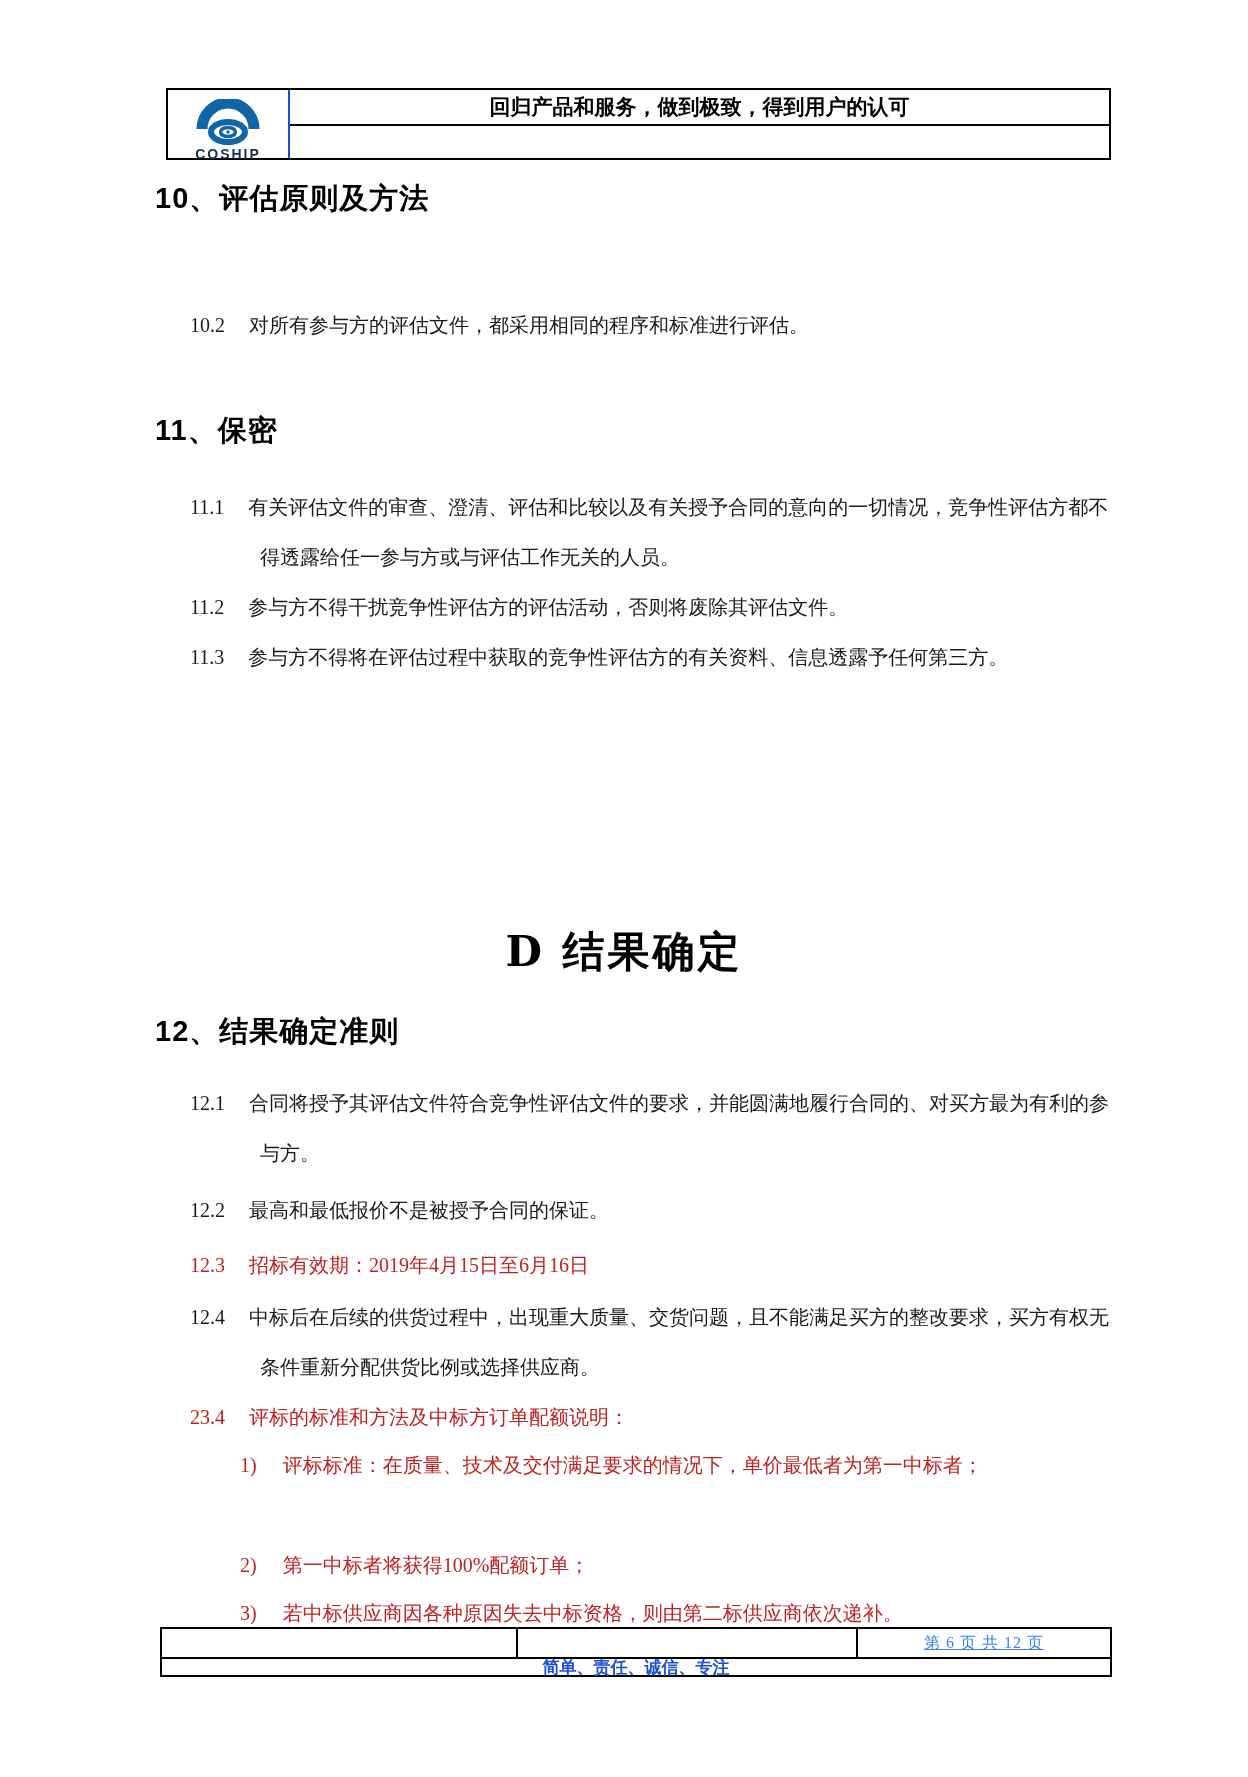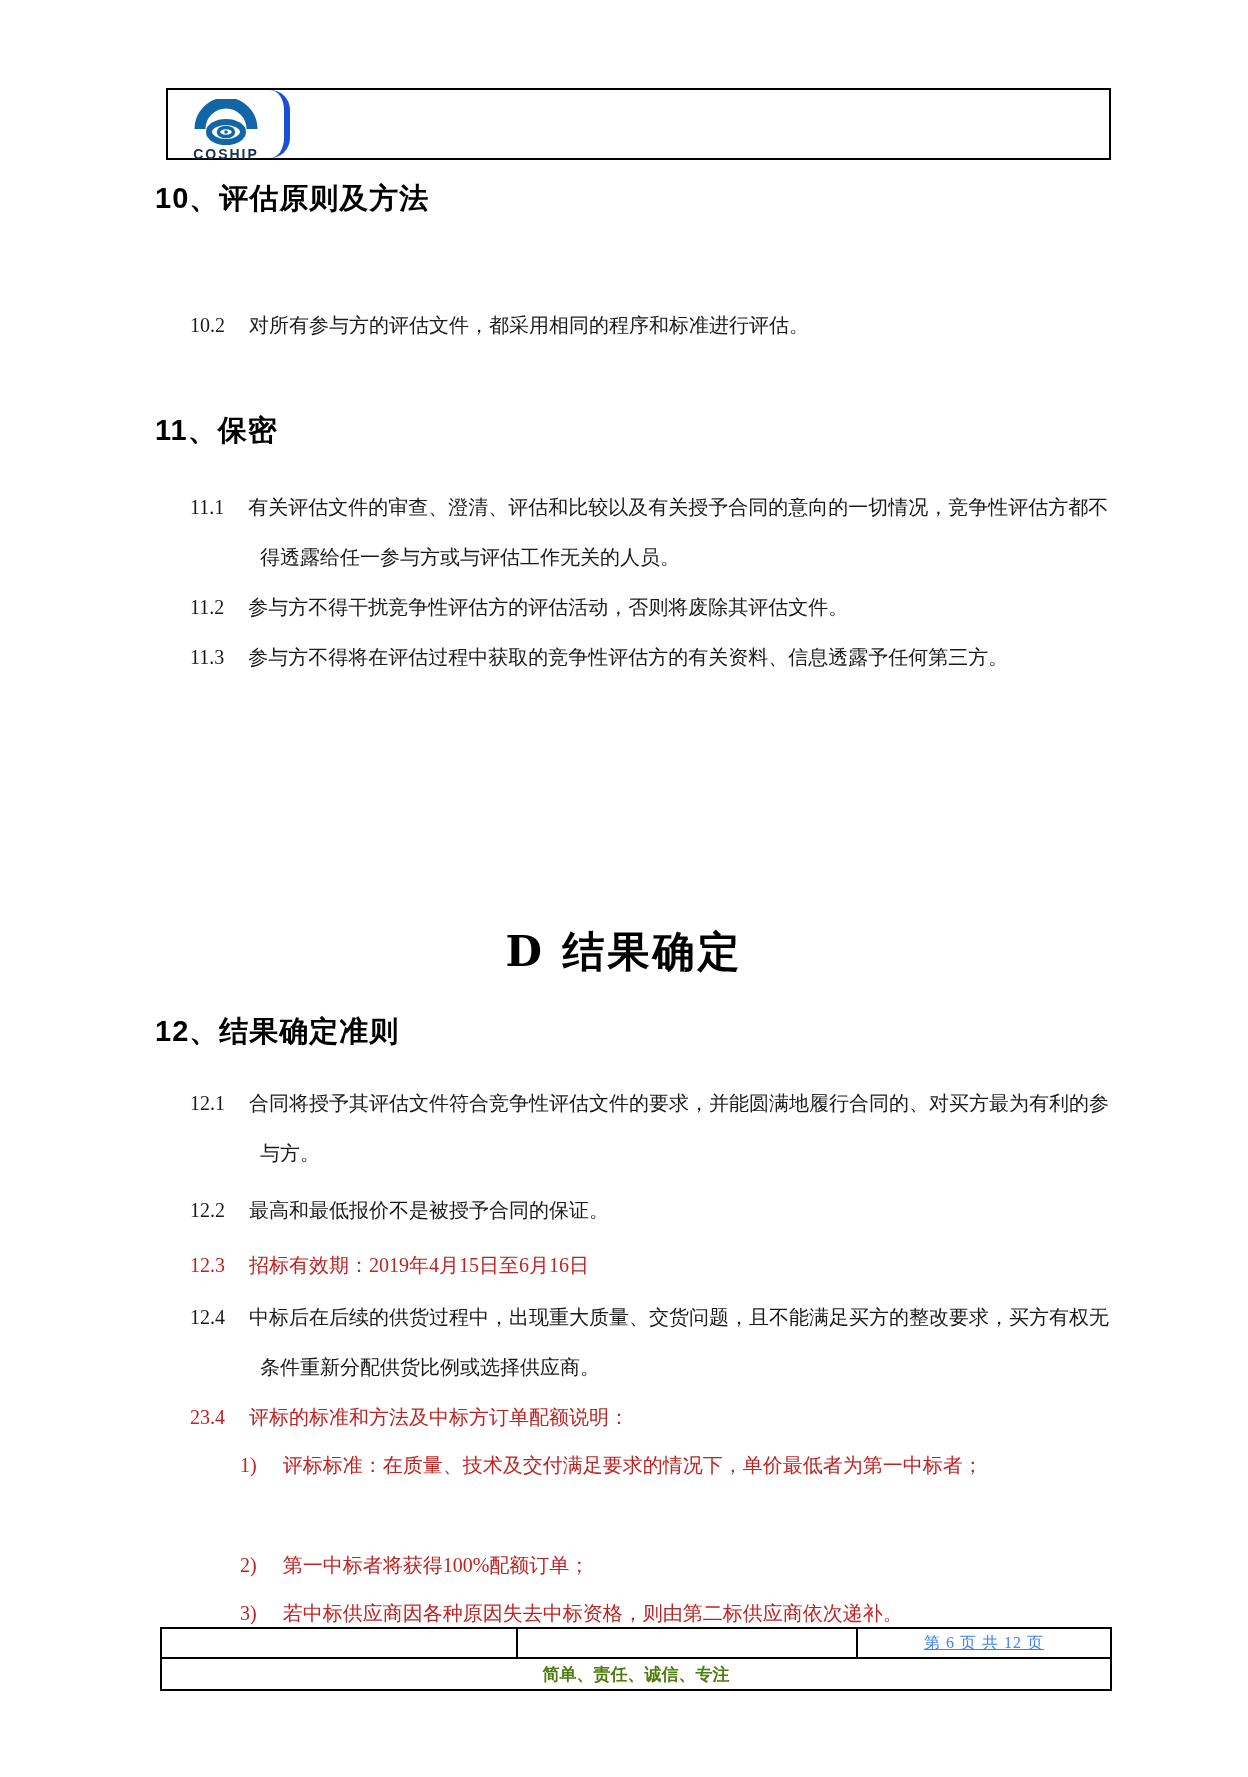--- a/index.html
+++ b/index.html
@@ -9,24 +9,23 @@
     overflow:hidden;
   }
   *{box-sizing:border-box;}
 
   
   .header-table{
     position:absolute;top:88px;left:166px;width:945px;height:72px;
     border:2px solid #000;display:flex;background:#fff;
   }
   .logo-cell{
-    width:122px;border-right:6px solid #1d4ed8;
+    width:122px;border-right:2px solid #1d4ed8;
     display:flex;flex-direction:column;align-items:center;justify-content:center;
     padding-top:12px;
-    border-radius:20px;
   }
   .logo-mark svg{display:block;}
   .logo-word{
     font-family:"Liberation Sans","DejaVu Sans",sans-serif;
     font-weight:bold;font-size:14px;letter-spacing:2px;color:#16314f;margin-top:1px;
   }
   .header-main{flex:1;display:flex;flex-direction:column;}
   .header-slogan{
     height:36px;border-bottom:2px solid #000;
     display:flex;align-items:center;justify-content:center;
@@ -79,42 +78,43 @@
     border:2px solid #000;background:#fff;
   }
   .footer-row1{display:flex;height:30px;border-bottom:2px solid #000;}
   .fcell1{width:356px;border-right:2px solid #000;}
   .fcell2{width:340px;border-right:2px solid #000;}
   .fcell3{
     flex:1;display:flex;align-items:center;justify-content:center;
     font-size:16px;color:#3b82f6;letter-spacing:1px;text-decoration:underline;
   }
   .footer-row2{
-    height:30px;display:flex;align-items:center;justify-content:center;
-    font-weight:bold;font-size:17px;color:#4d7c0f;
+    height:16px;display:flex;align-items:center;justify-content:center;
+    font-weight:bold;font-size:17px;color:#1d4ed8;
   }
 </style>
 </head>
 <body>
 
 <div class="page">
 
   <div class="header-table">
     <div class="logo-cell">
       <span class="logo-mark">
         <svg width="68" height="46" viewBox="0 0 68 46">
           <path d="M8 30 A26 26 0 0 1 60 30" stroke="#1266a8" stroke-width="11" fill="none"></path>
           <ellipse cx="34" cy="33" rx="17" ry="10" stroke="#1266a8" stroke-width="6" fill="none"></ellipse>
           <ellipse cx="34" cy="33" rx="7.5" ry="4.5" stroke="#1266a8" stroke-width="3.5" fill="none"></ellipse>
           <circle cx="34" cy="33" r="1.8" fill="#1266a8"></circle>
         </svg>
       </span>
       <span class="logo-word">COSHIP</span>
     </div>
     <div class="header-main">
+      <div class="header-slogan">回归产品和服务，做到极致，得到用户的认可</div>
     </div>
   </div>
 
   <div class="sec-heading" style="top:180px">10、评估原则及方法</div>
 
   <div class="clause" style="top:300px">
     <span class="num">10.2</span><span>对所有参与方的评估文件，都采用相同的程序和标准进行评估。</span>
   </div>
 
   <div class="sec-heading" style="top:412px">11、保密</div>

